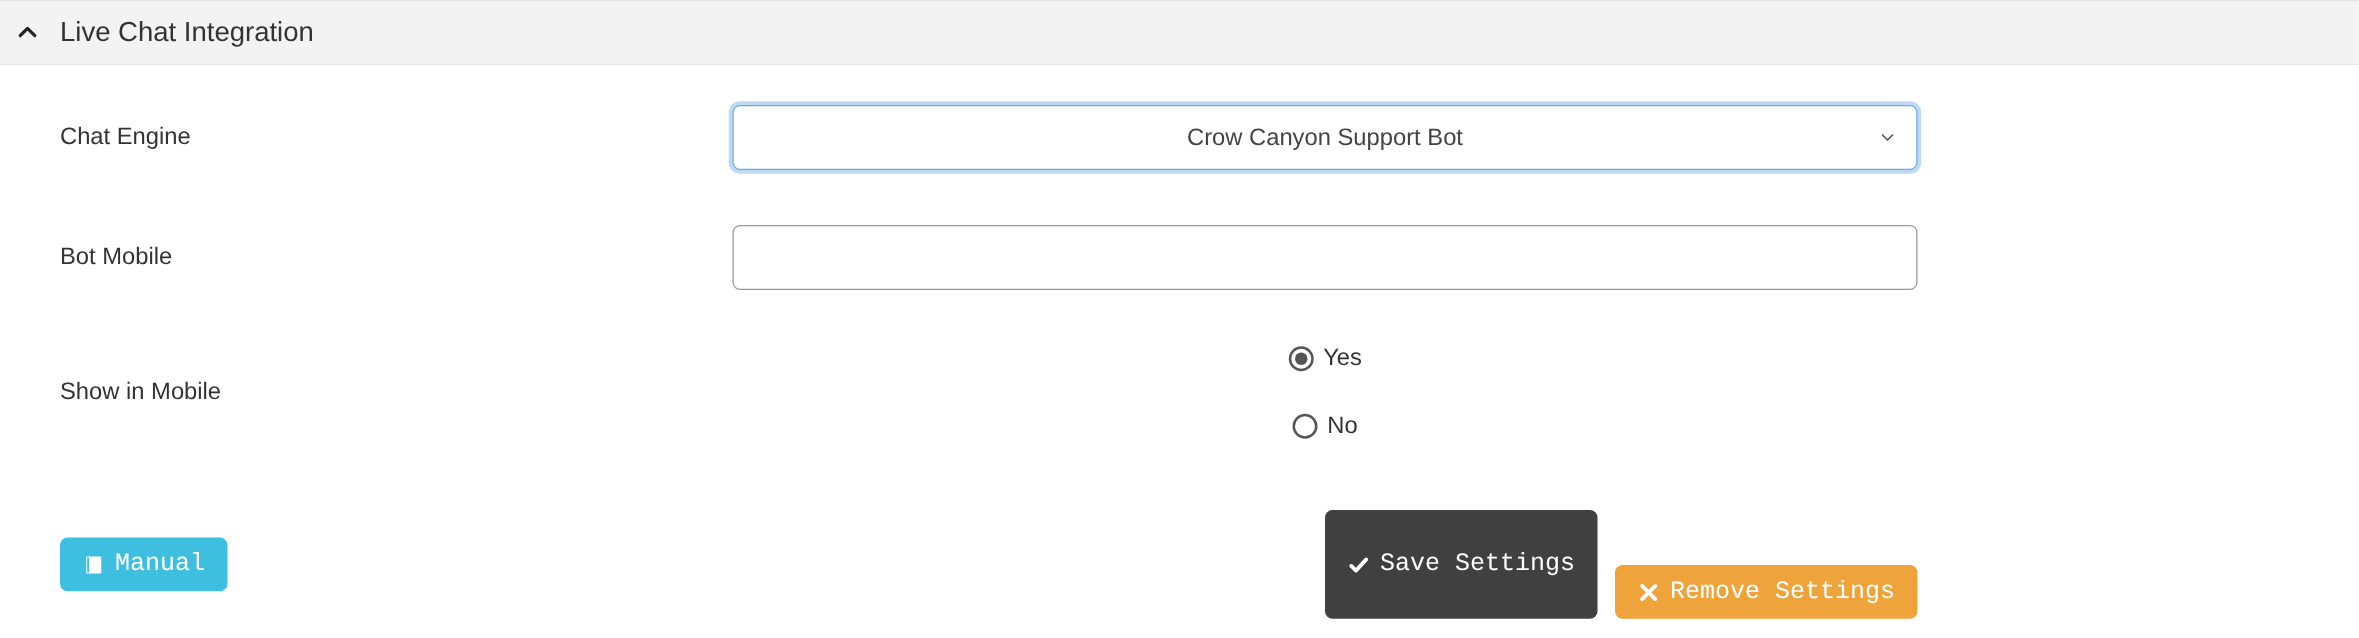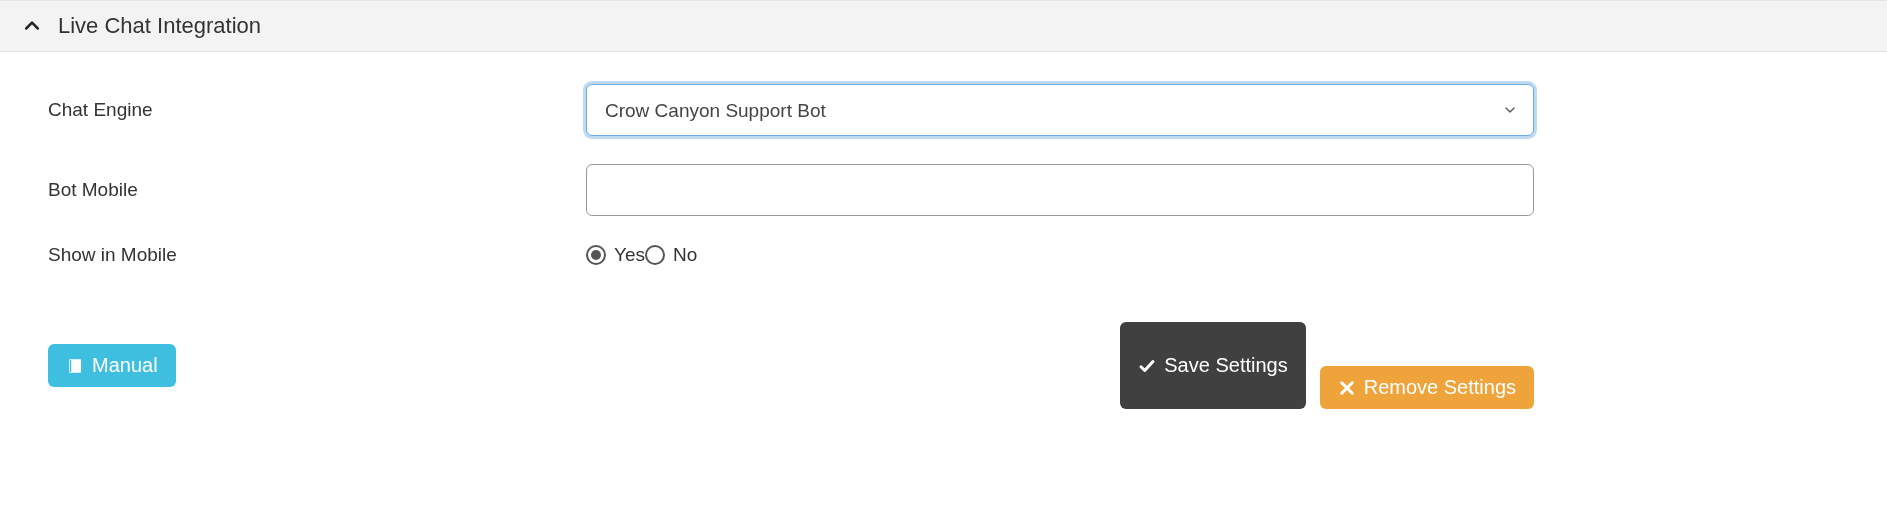--- a/index.html
+++ b/index.html
@@ -11,21 +11,21 @@
       font-family: -apple-system, BlinkMacSystemFont, "Segoe UI", Helvetica, Arial, sans-serif;
       font-size: 16px;
       color: #333;
       background: #fff;
       width: 1887px;
     }
     .panel-header {
       background: #f3f3f3;
       border-bottom: 1px solid #e6e6e6;
       border-top: 1px solid #e6e6e6;
-      padding: 12px 22px;
+      padding: 12px 12px;
       display: flex;
       align-items: center;
       gap: 16px;
       cursor: pointer;
     }
     .chevron-up-icon svg {
       width: 20px;
       height: 20px;
       display: block;
     }
@@ -33,21 +33,21 @@
       font-size: 22px;
       font-weight: 400;
       color: #333;
     }
     .panel-body {
       padding: 32px 24px 28px 48px;
     }
     .form-row {
       display: flex;
       align-items: center;
-      margin-bottom: 28px;
+      margin-bottom: 44px;
     }
     .form-row.radio-row {
       margin-bottom: 56px;
     }
     .form-label {
       width: 538px;
       font-size: 19px;
       color: #333;
       font-weight: 400;
     }
@@ -65,20 +65,21 @@
       font-size: 19px;
       color: #444;
       border: 1px solid #999;
       border-radius: 6px;
       background: #fff;
       appearance: none;
       -webkit-appearance: none;
       outline: none;
       box-shadow: 0 0 0 3px rgba(69,148,221,0.35);
       border-color: #6cace4;
+      text-align: center;
     }
     .select-chevron {
       position: absolute;
       right: 16px;
       top: 50%;
       transform: translateY(-50%);
       pointer-events: none;
     }
     .select-chevron svg {
       width: 16px;
@@ -93,20 +94,22 @@
       font-size: 19px;
       color: #444;
       border: 1px solid #999;
       border-radius: 6px;
       background: #fff;
       outline: none;
     }
     .radio-group {
       display: flex;
       align-items: center;
+      gap: 32px;
+      flex-direction: column;
     }
     .radio-item {
       display: flex;
       align-items: center;
       gap: 8px;
       cursor: pointer;
     }
     .radio-outer {
       width: 20px;
       height: 20px;
@@ -140,20 +143,21 @@
       display: inline-flex;
       align-items: center;
       gap: 8px;
       padding: 10px 18px;
       font-size: 20px;
       font-weight: 400;
       border: none;
       border-radius: 6px;
       cursor: pointer;
       color: #fff;
+      font-family: Liberation Mono, monospace;
     }
     .btn-manual {
       background: #3ebfe0;
     }
     .btn-save {
       background: #404040;
     }
     .btn-remove {
       background: #eea33b;
       margin-top: 44px;

